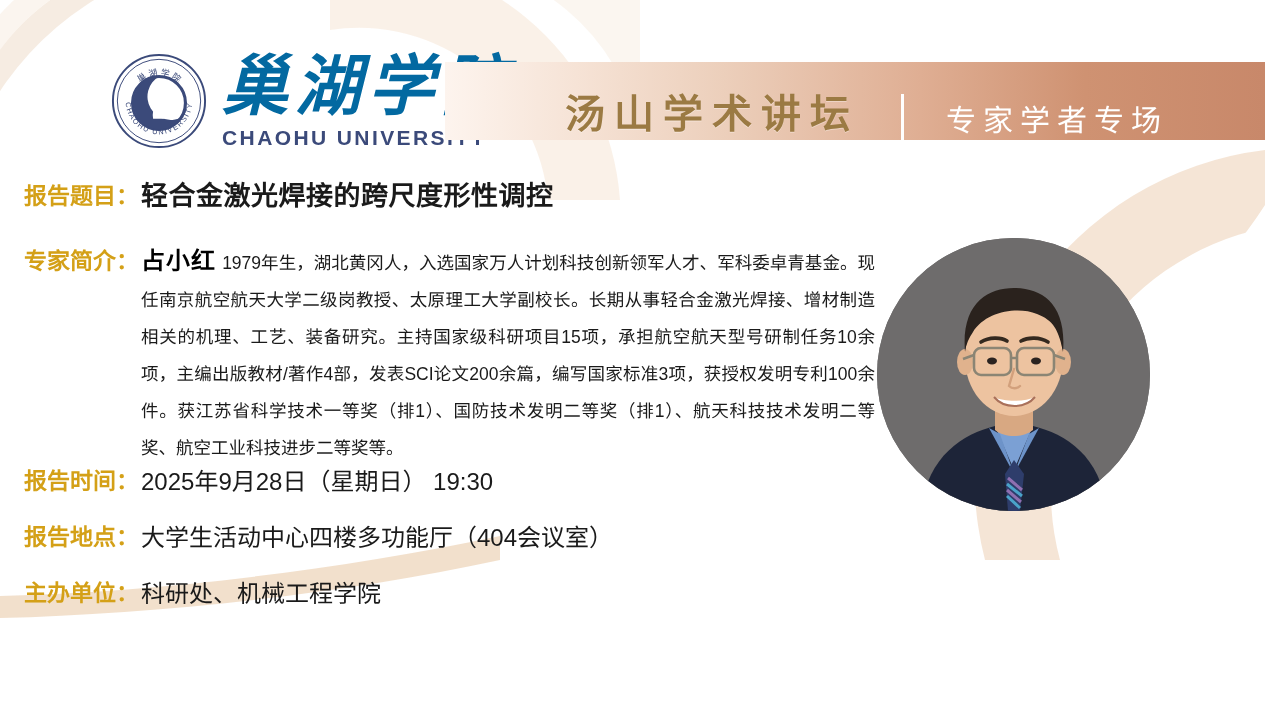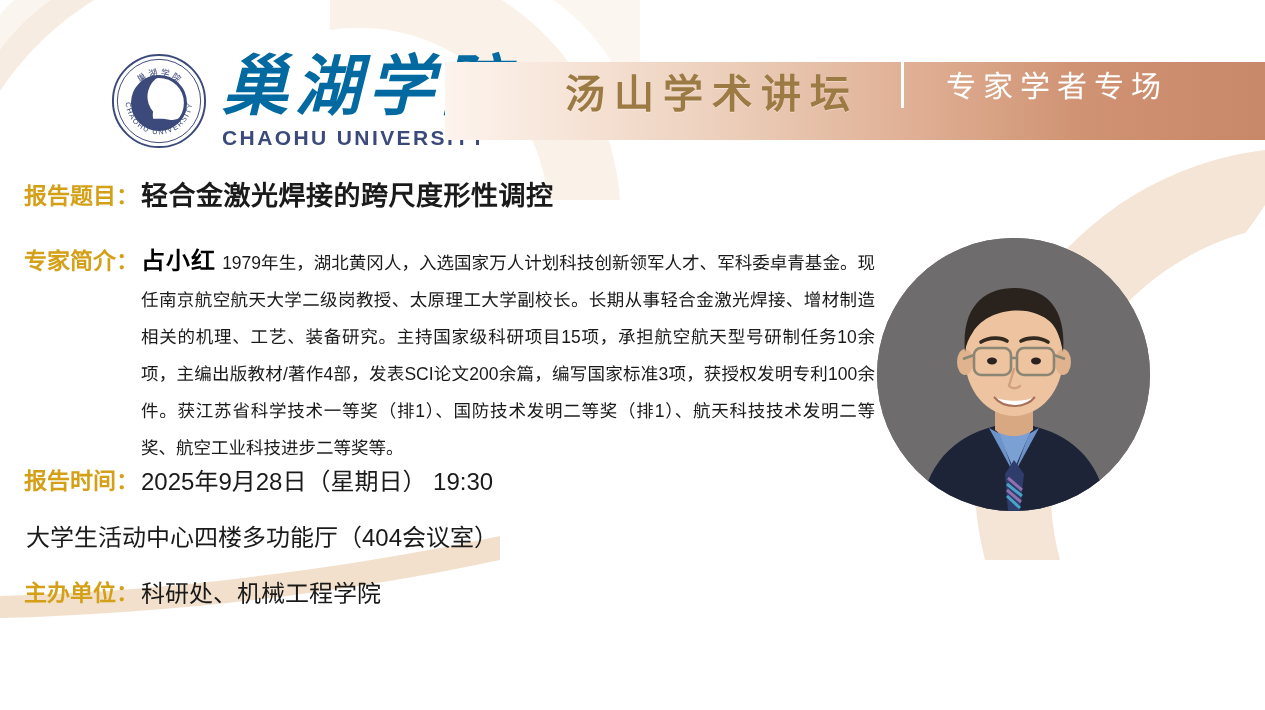--- a/index.html
+++ b/index.html
@@ -86,21 +86,21 @@
     width: 820px;
     height: 78px;
     background: linear-gradient(90deg,
         #fdf4ee 0%,
         #f6e3d6 16%,
         #eccfbb 34%,
         #dfae93 58%,
         #cf9272 78%,
         #c8886a 100%);
     display: flex;
-    align-items: flex-start;
+    align-items: flex-end;
   }
 
   .banner-main {
     font-family: "Liberation Serif", "DejaVu Serif", serif;
     font-size: 40px;
     font-weight: bold;
     color: #9b7a43;
     letter-spacing: 9px;
     margin-left: 120px;
     white-space: nowrap;
@@ -294,20 +294,21 @@
         <span class="bio-name">占小红</span><span>1979年生，湖北黄冈人，入选国家万人计划科技创新领军人才、军科委卓青基金。现任南京航空航天大学二级岗教授、太原理工大学副校长。长期从事轻合金激光焊接、增材制造相关的机理、工艺、装备研究。主持国家级科研项目15项，承担航空航天型号研制任务10余项，主编出版教材/著作4部，发表SCI论文200余篇，编写国家标准3项，获授权发明专利100余件。获江苏省科学技术一等奖（排1）、国防技术发明二等奖（排1）、航天科技技术发明二等奖、航空工业科技进步二等奖等。</span>
       </div>
     </div>
 
     <div class="row row-time">
       <span class="label">报告时间：</span>
       <span class="info-value">2025年9月28日（星期日） 19:30</span>
     </div>
 
     <div class="row row-place">
+      <span class="label">报告地点：</span>
       <span class="info-value">大学生活动中心四楼多功能厅（404会议室）</span>
     </div>
 
     <div class="row row-host">
       <span class="label">主办单位：</span>
       <span class="info-value">科研处、机械工程学院</span>
     </div>
   </div>
 
   <div class="portrait">

